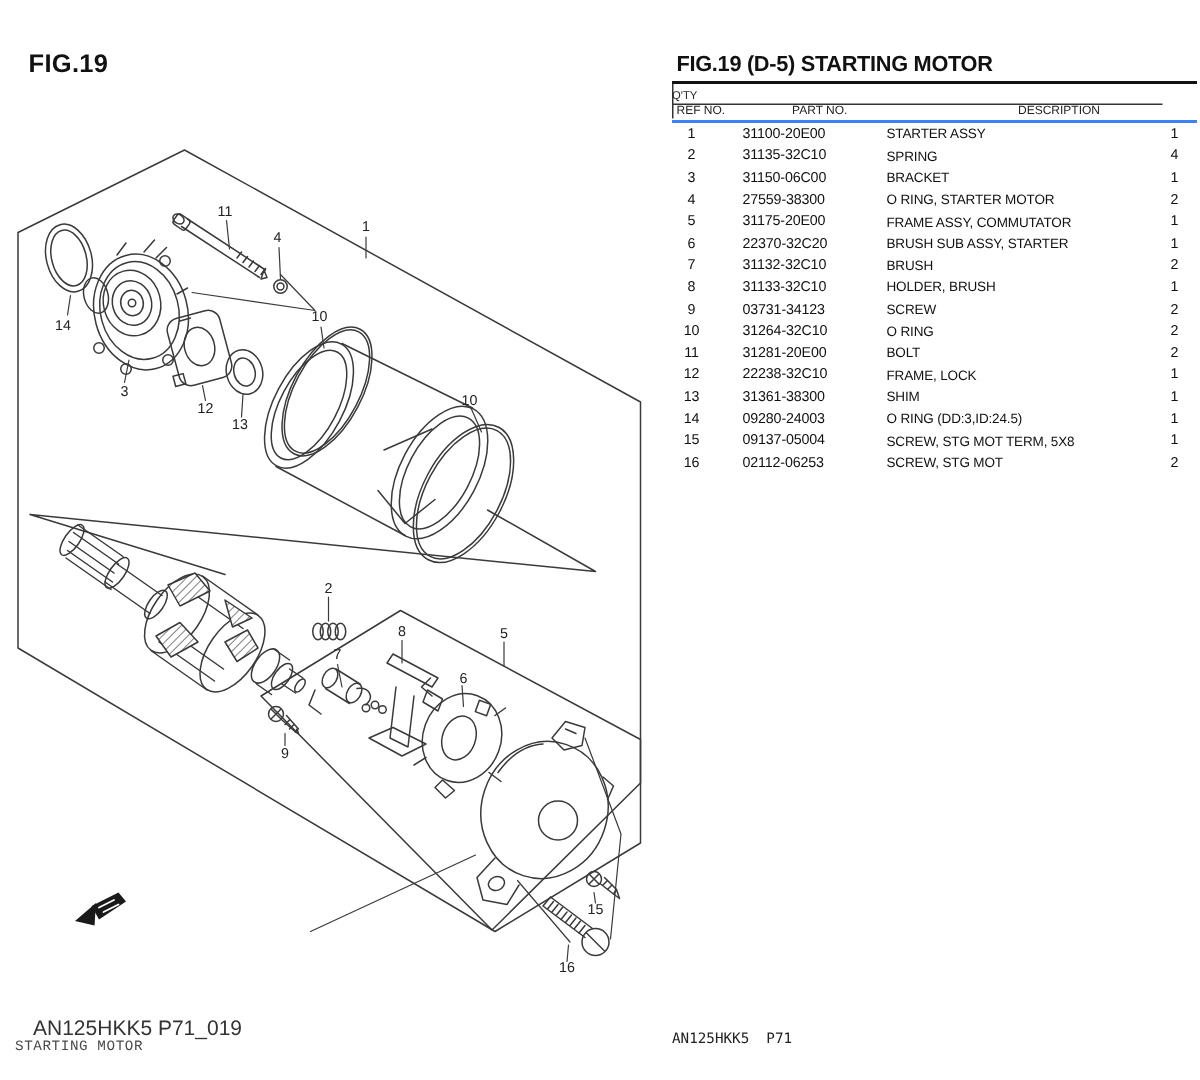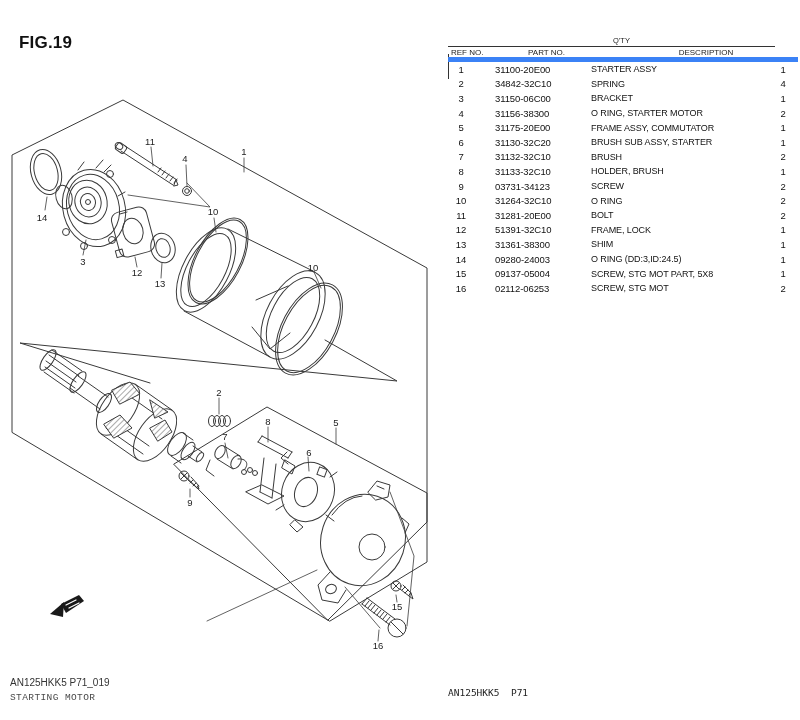--- a/index.html
+++ b/index.html
@@ -10,35 +10,35 @@
   #fig-label{left:6px;top:33px;font-size:17px;font-weight:bold;letter-spacing:.2px;margin-left:13px;}
   
   #diagram-svg{left:0;top:0;}
   
   .callout{position:absolute;font-size:9.5px;color:#222;transform:translate(-50%,-50%);
            background:transparent;line-height:1;}
   
   #parts-panel{left:448px;top:33px;width:350px;}
   #panel-title{font-size:14.5px;font-weight:bold;letter-spacing:-0.2px;padding:2px 0 3px 3px;
                border-bottom:2px solid #111;}
-  #qty-header{font-size:7.5px;text-align:center;padding:3px 3px 1px 0;color:#222;}
-  #header-row{position:relative;display:flex;align-items:flex-end;height:11px;
-              font-size:8px;color:#222;border-bottom:5px solid #3b82f6;}
+  #qty-header{font-size:7.5px;text-align:left;padding:3px 3px 1px 0;color:#222;}
+  #header-row{position:relative;display:flex;align-items:flex-start;height:11px;
+              font-size:8px;color:#222;border-bottom:2px solid #3b82f6;}
   #header-rule-top{position:absolute;left:0;top:0;width:327px;border-top:1px solid #333;}
   #left-tick{left:448px;top:54px;width:1px;height:25px;background:#333;}
   .h-ref{width:48px;padding-left:3px;}
   .h-part{width:95px;text-align:center;}
-  .h-desc{flex:1;text-align:center;padding-left:20px;margin-top:17px;}
+  .h-desc{flex:1;text-align:center;padding-left:20px;}
   .prow{display:flex;height:14.6px;align-items:center;font-size:9.5px;letter-spacing:-0.1px;}
   .c-ref{width:26px;text-align:center;}
   .c-part{width:117px;padding-left:21px;box-sizing:border-box;}
   .c-desc{flex:1;font-size:9px;}
   .c-qty{width:30px;text-align:center;}
   
-  #footer-left-code{left:10px;top:677px;font-size:10px;color:#333;}
+  #footer-left-code{left:22px;top:677px;font-size:14px;color:#333;}
   #footer-left-title{left:10px;top:692px;font-size:9.5px;color:#4a4a4a;letter-spacing:.4px;font-family:Liberation Mono, monospace;}
   #footer-right-code{left:448px;top:687px;font-size:9.5px;color:#222;
                      font-family:"DejaVu Sans Mono",monospace;white-space:pre;}
 </style>
 </head>
 <body>
 
 <svg id="diagram-svg" class="abs" width="800" height="720" viewBox="0 0 800 720" aria-hidden="true">
   <defs>
     <pattern id="hatch" patternUnits="userSpaceOnUse" width="4" height="4" patternTransform="rotate(45)">
@@ -252,61 +252,62 @@
 <span class="callout" style="left:160px;top:284px">13</span>
 <span class="callout" style="left:42px;top:218px">14</span>
 <span class="callout" style="left:397px;top:607px">15</span>
 <span class="callout" style="left:378px;top:646px">16</span>
 
 <div id="fig-label" class="abs">FIG.19</div>
 
 <div id="left-tick" class="abs"></div>
 
 <div id="parts-panel" class="abs">
+  <div id="panel-title">FIG.19 (D-5) STARTING MOTOR</div>
   <div id="qty-header">Q'TY</div>
   <div id="header-row">
     <div id="header-rule-top"></div>
     <span class="h-ref">REF NO.</span>
     <span class="h-part">PART NO.</span>
     <span class="h-desc">DESCRIPTION</span>
   </div>
   <div>
     <div class="prow">
         <span class="c-ref">1</span>
         <span class="c-part">31100-20E00</span>
         <span class="c-desc">STARTER ASSY</span>
         <span class="c-qty">1</span>
       </div>
     <div class="prow">
         <span class="c-ref">2</span>
-        <span class="c-part">34842-32C10</span>
+        <span class="c-part">31135-32C10</span>
         <span class="c-desc">SPRING</span>
         <span class="c-qty">4</span>
       </div>
     <div class="prow">
         <span class="c-ref">3</span>
         <span class="c-part">31150-06C00</span>
         <span class="c-desc">BRACKET</span>
         <span class="c-qty">1</span>
       </div>
     <div class="prow">
         <span class="c-ref">4</span>
-        <span class="c-part">31156-38300</span>
+        <span class="c-part">27559-38300</span>
         <span class="c-desc">O RING, STARTER MOTOR</span>
         <span class="c-qty">2</span>
       </div>
     <div class="prow">
         <span class="c-ref">5</span>
         <span class="c-part">31175-20E00</span>
         <span class="c-desc">FRAME ASSY, COMMUTATOR</span>
         <span class="c-qty">1</span>
       </div>
     <div class="prow">
         <span class="c-ref">6</span>
-        <span class="c-part">31130-32C20</span>
+        <span class="c-part">22370-32C20</span>
         <span class="c-desc">BRUSH SUB ASSY, STARTER</span>
         <span class="c-qty">1</span>
       </div>
     <div class="prow">
         <span class="c-ref">7</span>
         <span class="c-part">31132-32C10</span>
         <span class="c-desc">BRUSH</span>
         <span class="c-qty">2</span>
       </div>
     <div class="prow">
@@ -328,40 +329,40 @@
         <span class="c-qty">2</span>
       </div>
     <div class="prow">
         <span class="c-ref">11</span>
         <span class="c-part">31281-20E00</span>
         <span class="c-desc">BOLT</span>
         <span class="c-qty">2</span>
       </div>
     <div class="prow">
         <span class="c-ref">12</span>
-        <span class="c-part">51391-32C10</span>
+        <span class="c-part">22238-32C10</span>
         <span class="c-desc">FRAME, LOCK</span>
         <span class="c-qty">1</span>
       </div>
     <div class="prow">
         <span class="c-ref">13</span>
         <span class="c-part">31361-38300</span>
         <span class="c-desc">SHIM</span>
         <span class="c-qty">1</span>
       </div>
     <div class="prow">
         <span class="c-ref">14</span>
         <span class="c-part">09280-24003</span>
         <span class="c-desc">O RING (DD:3,ID:24.5)</span>
         <span class="c-qty">1</span>
       </div>
     <div class="prow">
         <span class="c-ref">15</span>
         <span class="c-part">09137-05004</span>
-        <span class="c-desc">SCREW, STG MOT PART, 5X8</span>
+        <span class="c-desc">SCREW, STG MOT TERM, 5X8</span>
         <span class="c-qty">1</span>
       </div>
     <div class="prow">
         <span class="c-ref">16</span>
         <span class="c-part">02112-06253</span>
         <span class="c-desc">SCREW, STG MOT</span>
         <span class="c-qty">2</span>
       </div>
   </div>
 </div>

